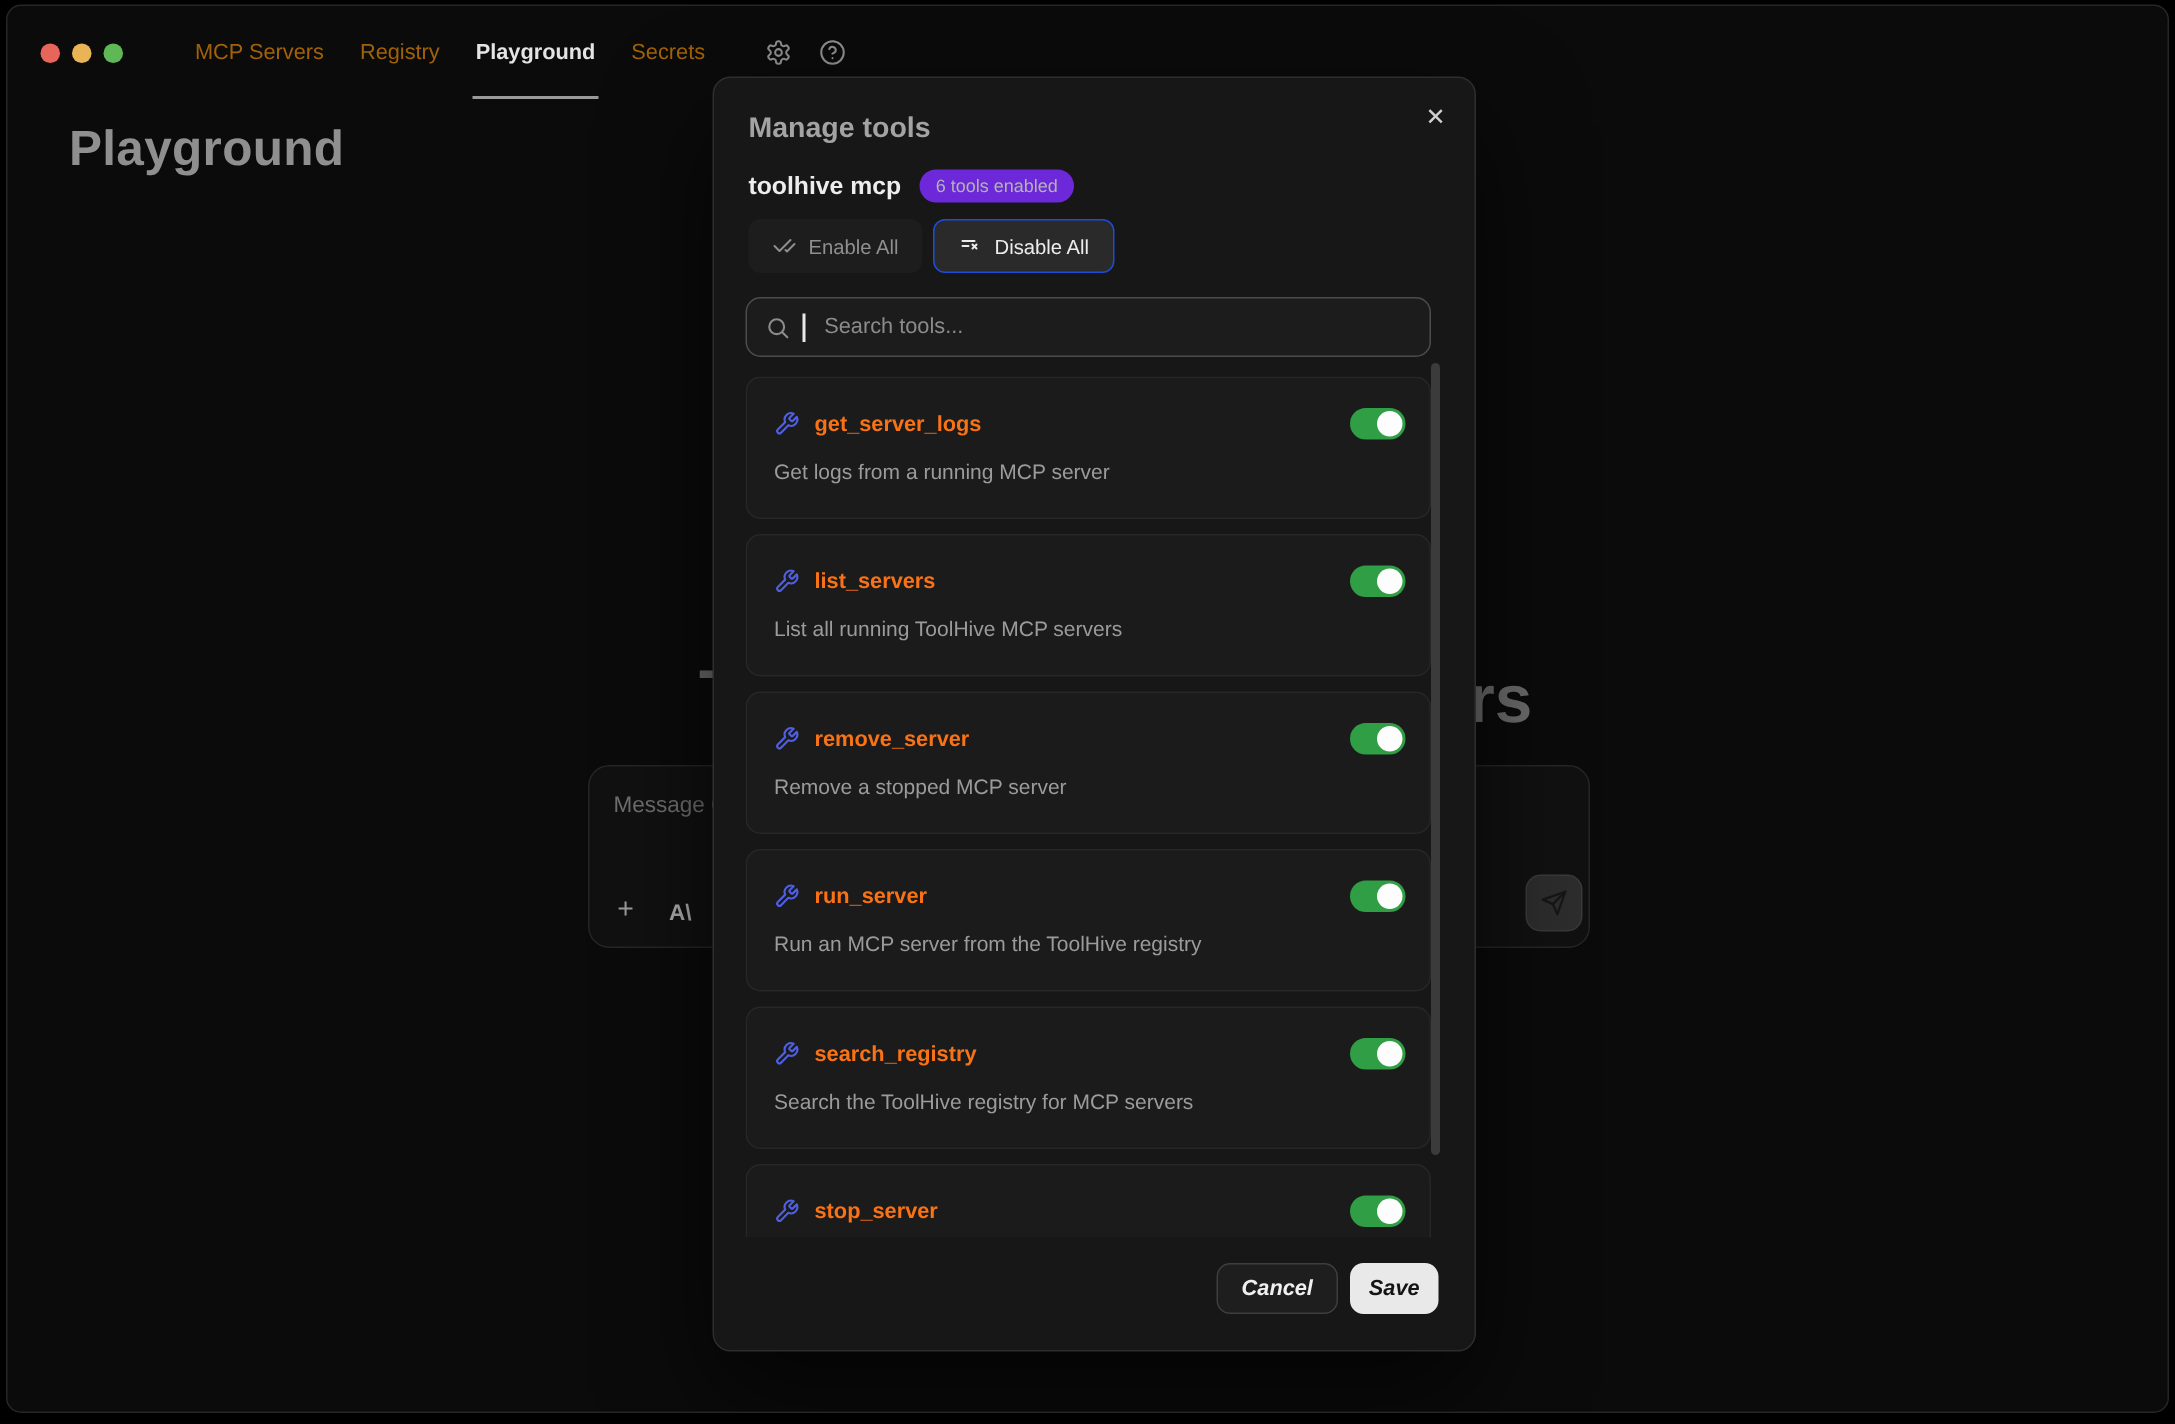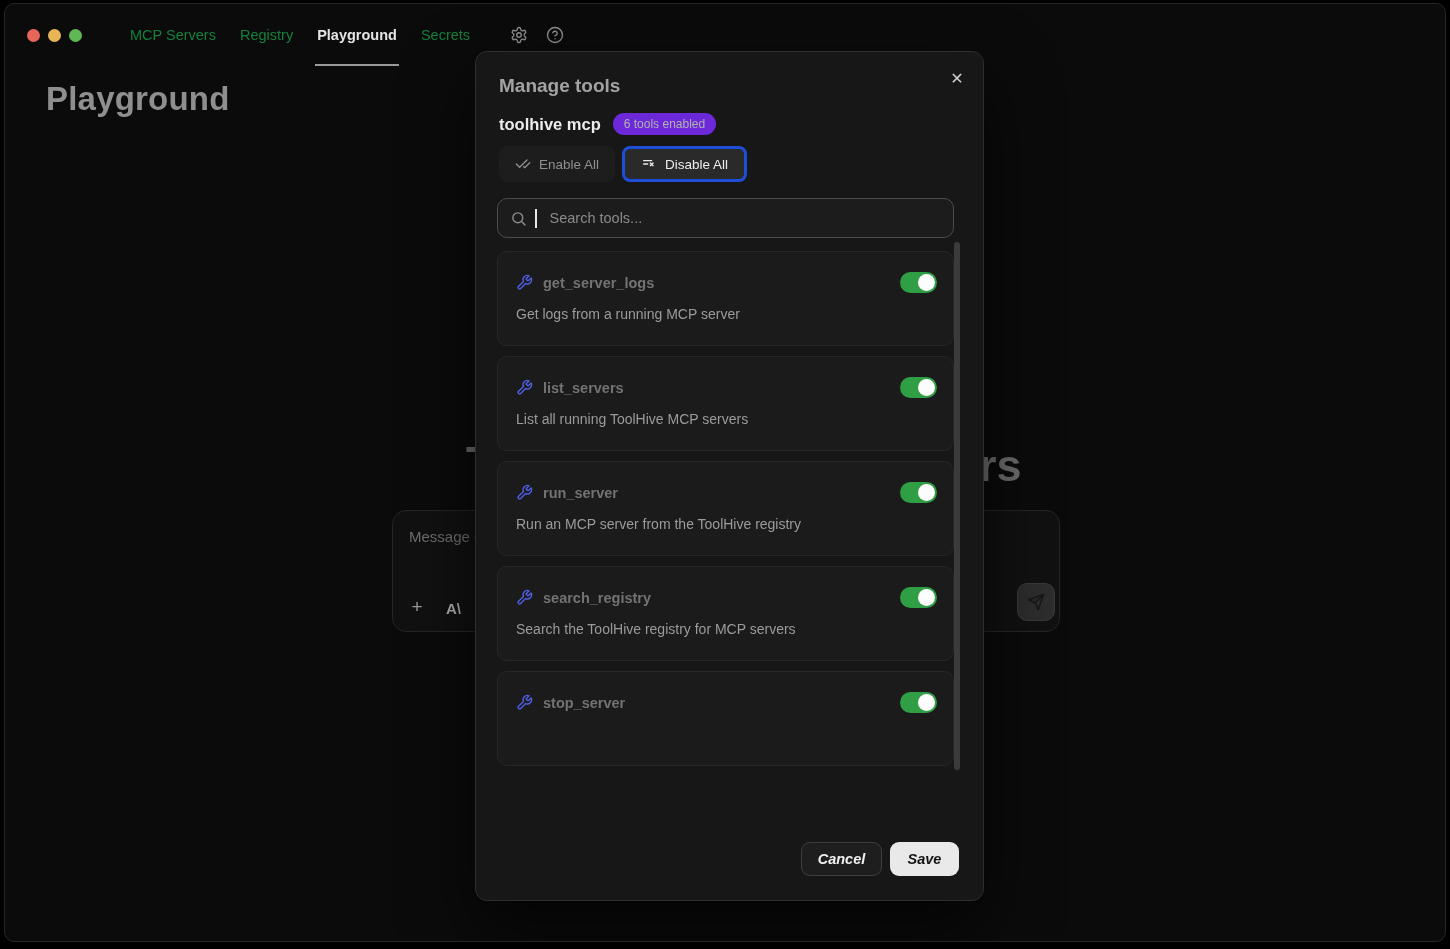--- a/index.html
+++ b/index.html
@@ -14,21 +14,21 @@
   }
 
   
   .titlebar { position:absolute; left:0; top:0; width:100%; height:62px; display:flex; align-items:center; }
   .lights { display:flex; gap:8px; margin-left:22px; }
   .light { width:13px; height:13px; border-radius:50%; }
   .light.red { background:#e8655a; }
   .light.yellow { background:#e9b455; }
   .light.green { background:#5fb855; }
   .nav { display:flex; gap:24px; margin-left:48px; align-items:center; height:100%; }
-  .nav-item { font-size:14.5px; color:#15803d; position:relative; height:100%; display:flex; align-items:center; cursor:default; }
+  .nav-item { font-size:14.5px; color:#a16207; position:relative; height:100%; display:flex; align-items:center; cursor:default; }
   .nav-item.active { color:#e4e4e4; font-weight:700; }
   .nav-item.active .tab-underline { position:absolute; left:-2px; right:-2px; bottom:0; height:2px; background:#9a9a9a; }
   .titlebar-icons { display:flex; gap:18px; margin-left:40px; align-items:center; }
   .tb-icon { color:#8f8f8f; display:flex; align-items:center; }
 
   
   .page-title { position:absolute; left:41px; top:76px; font-size:33px; font-weight:700; color:#8f8f8f; letter-spacing:.2px; }
   .hero-frag { position:absolute; font-size:45px; font-weight:700; color:#6d6d6d; }
   .hero-frag.left  { left:429px; top:433px;margin-left:32px; }
   .hero-frag.right { left:974px; top:436px; }
@@ -51,49 +51,49 @@
                font-size:16px; display:flex; align-items:center; justify-content:center; cursor:default; }
 
   .server-row { position:absolute; left:23px; top:61px; display:flex; align-items:center; gap:12px; }
   .server-name { font-size:16.5px; font-weight:700; color:#ededed; }
   .badge { background:#6d28d9; color:#b3b3b3; font-size:12px; padding:4px 11px; border-radius:999px; }
 
   .bulk-row { position:absolute; left:23px; top:94px; display:flex; gap:7px; }
   .bulk-btn { height:36px; display:flex; align-items:center; gap:8px; padding:0 16px;
               border-radius:8px; font-size:13.5px; font-weight:400; }
   .bulk-btn.enable { background:#1d1d1d; color:#8f8f8f; }
-  .bulk-btn.disable { background:#2a2a2a; color:#ececec; border:3px solid #1d4ed8; }
+  .bulk-btn.disable { background:#2a2a2a; color:#ececec; border:1px solid #1d4ed8; }
 
   .search-wrap { position:absolute; left:21px; top:146px; width:457px; height:40px;
                  background:#1c1c1c; border:1px solid #4c4c4c; border-radius:10px;
                  display:flex; align-items:center; padding:0 12px; }
   .search-wrap svg { flex:none; }
   .search-caret { width:1.5px; height:19px; background:#e8e8e8; margin-left:8px; flex:none; }
   .search-input { flex:1; background:transparent; border:none; outline:none; color:#d8d8d8;
                   font-size:14.5px; font-family:"Liberation Sans", sans-serif; padding-left:13px; }
   .search-input::placeholder { color:#8b8b8b; }
 
   .tool-list { position:absolute; left:21px; top:199px; width:457px; height:574px;
                display:flex; flex-direction:column; gap:10px; overflow:hidden; }
   .tool-card { flex:none; height:95px; background:#1b1b1b; border:1px solid #272727;
                border-radius:10px; padding:20px 16px 0 18px; }
   .tool-header { display:flex; align-items:center; gap:10px; }
-  .tool-name { font-size:14.5px; font-weight:700; color:#737373; flex:1; }
+  .tool-name { font-size:14.5px; font-weight:700; color:#f97316; flex:1; }
   .tool-desc { margin-top:13px; font-size:14px; color:#9b9b9b; }
   .toggle { flex:none; width:37px; height:21px; border-radius:999px; background:#2f9e44; position:relative; }
   .toggle .knob { position:absolute; right:2px; top:2px; width:17px; height:17px; border-radius:50%; background:#fdfdfd; }
 
   .scrollbar-thumb { position:absolute; right:23px; top:190px; width:6px; height:528px;
                      background:#3b3b3b; border-radius:3px; }
 
   .modal-footer { position:absolute; right:24px; bottom:24px; display:flex; gap:8px; }
   .btn { height:34px; border-radius:9px; font-size:14.5px; font-weight:600;
          display:flex; align-items:center; justify-content:center;font-style:italic; }
   .btn.cancel { width:81px; background:#1e1e1e; border:1px solid #3e3e3e; color:#f0f0f0; }
-  .btn.save { width:69px; background:#e9e9e9; color:#141414; }
+  .btn.save { width:59px; background:#e9e9e9; color:#141414; }
 </style>
 </head>
 <body>
 
 <div class="window">
 
   <div class="titlebar">
     <div class="lights">
       <span class="light red"></span>
       <span class="light yellow"></span>
@@ -198,20 +198,32 @@
               <path d="M14.7 6.3a1 1 0 0 0 0 1.4l1.6 1.6a1 1 0 0 0 1.4 0l3.77-3.77a6 6 0 0 1-7.94 7.94l-6.91 6.91a2.12 2.12 0 0 1-3-3l6.91-6.91a6 6 0 0 1 7.94-7.94l-3.76 3.76z"></path>
             </svg>
       <span class="tool-name">list_servers</span>
       <span class="toggle">
               <span class="knob"></span>
             </span>
     </div>
     <div class="tool-desc">List all running ToolHive MCP servers</div>
   </div>
 
+  <div class="tool-card">
+    <div class="tool-header">
+      <svg width="17" height="17" viewBox="0 0 24 24" fill="none" stroke="#4f5fe3" stroke-width="2" stroke-linecap="round" stroke-linejoin="round">
+              <path d="M14.7 6.3a1 1 0 0 0 0 1.4l1.6 1.6a1 1 0 0 0 1.4 0l3.77-3.77a6 6 0 0 1-7.94 7.94l-6.91 6.91a2.12 2.12 0 0 1-3-3l6.91-6.91a6 6 0 0 1 7.94-7.94l-3.76 3.76z"></path>
+            </svg>
+      <span class="tool-name">remove_server</span>
+      <span class="toggle">
+              <span class="knob"></span>
+            </span>
+    </div>
+    <div class="tool-desc">Remove a stopped MCP server</div>
+  </div>
 
   <div class="tool-card">
     <div class="tool-header">
       <svg width="17" height="17" viewBox="0 0 24 24" fill="none" stroke="#4f5fe3" stroke-width="2" stroke-linecap="round" stroke-linejoin="round">
               <path d="M14.7 6.3a1 1 0 0 0 0 1.4l1.6 1.6a1 1 0 0 0 1.4 0l3.77-3.77a6 6 0 0 1-7.94 7.94l-6.91 6.91a2.12 2.12 0 0 1-3-3l6.91-6.91a6 6 0 0 1 7.94-7.94l-3.76 3.76z"></path>
             </svg>
       <span class="tool-name">run_server</span>
       <span class="toggle">
               <span class="knob"></span>
             </span>

